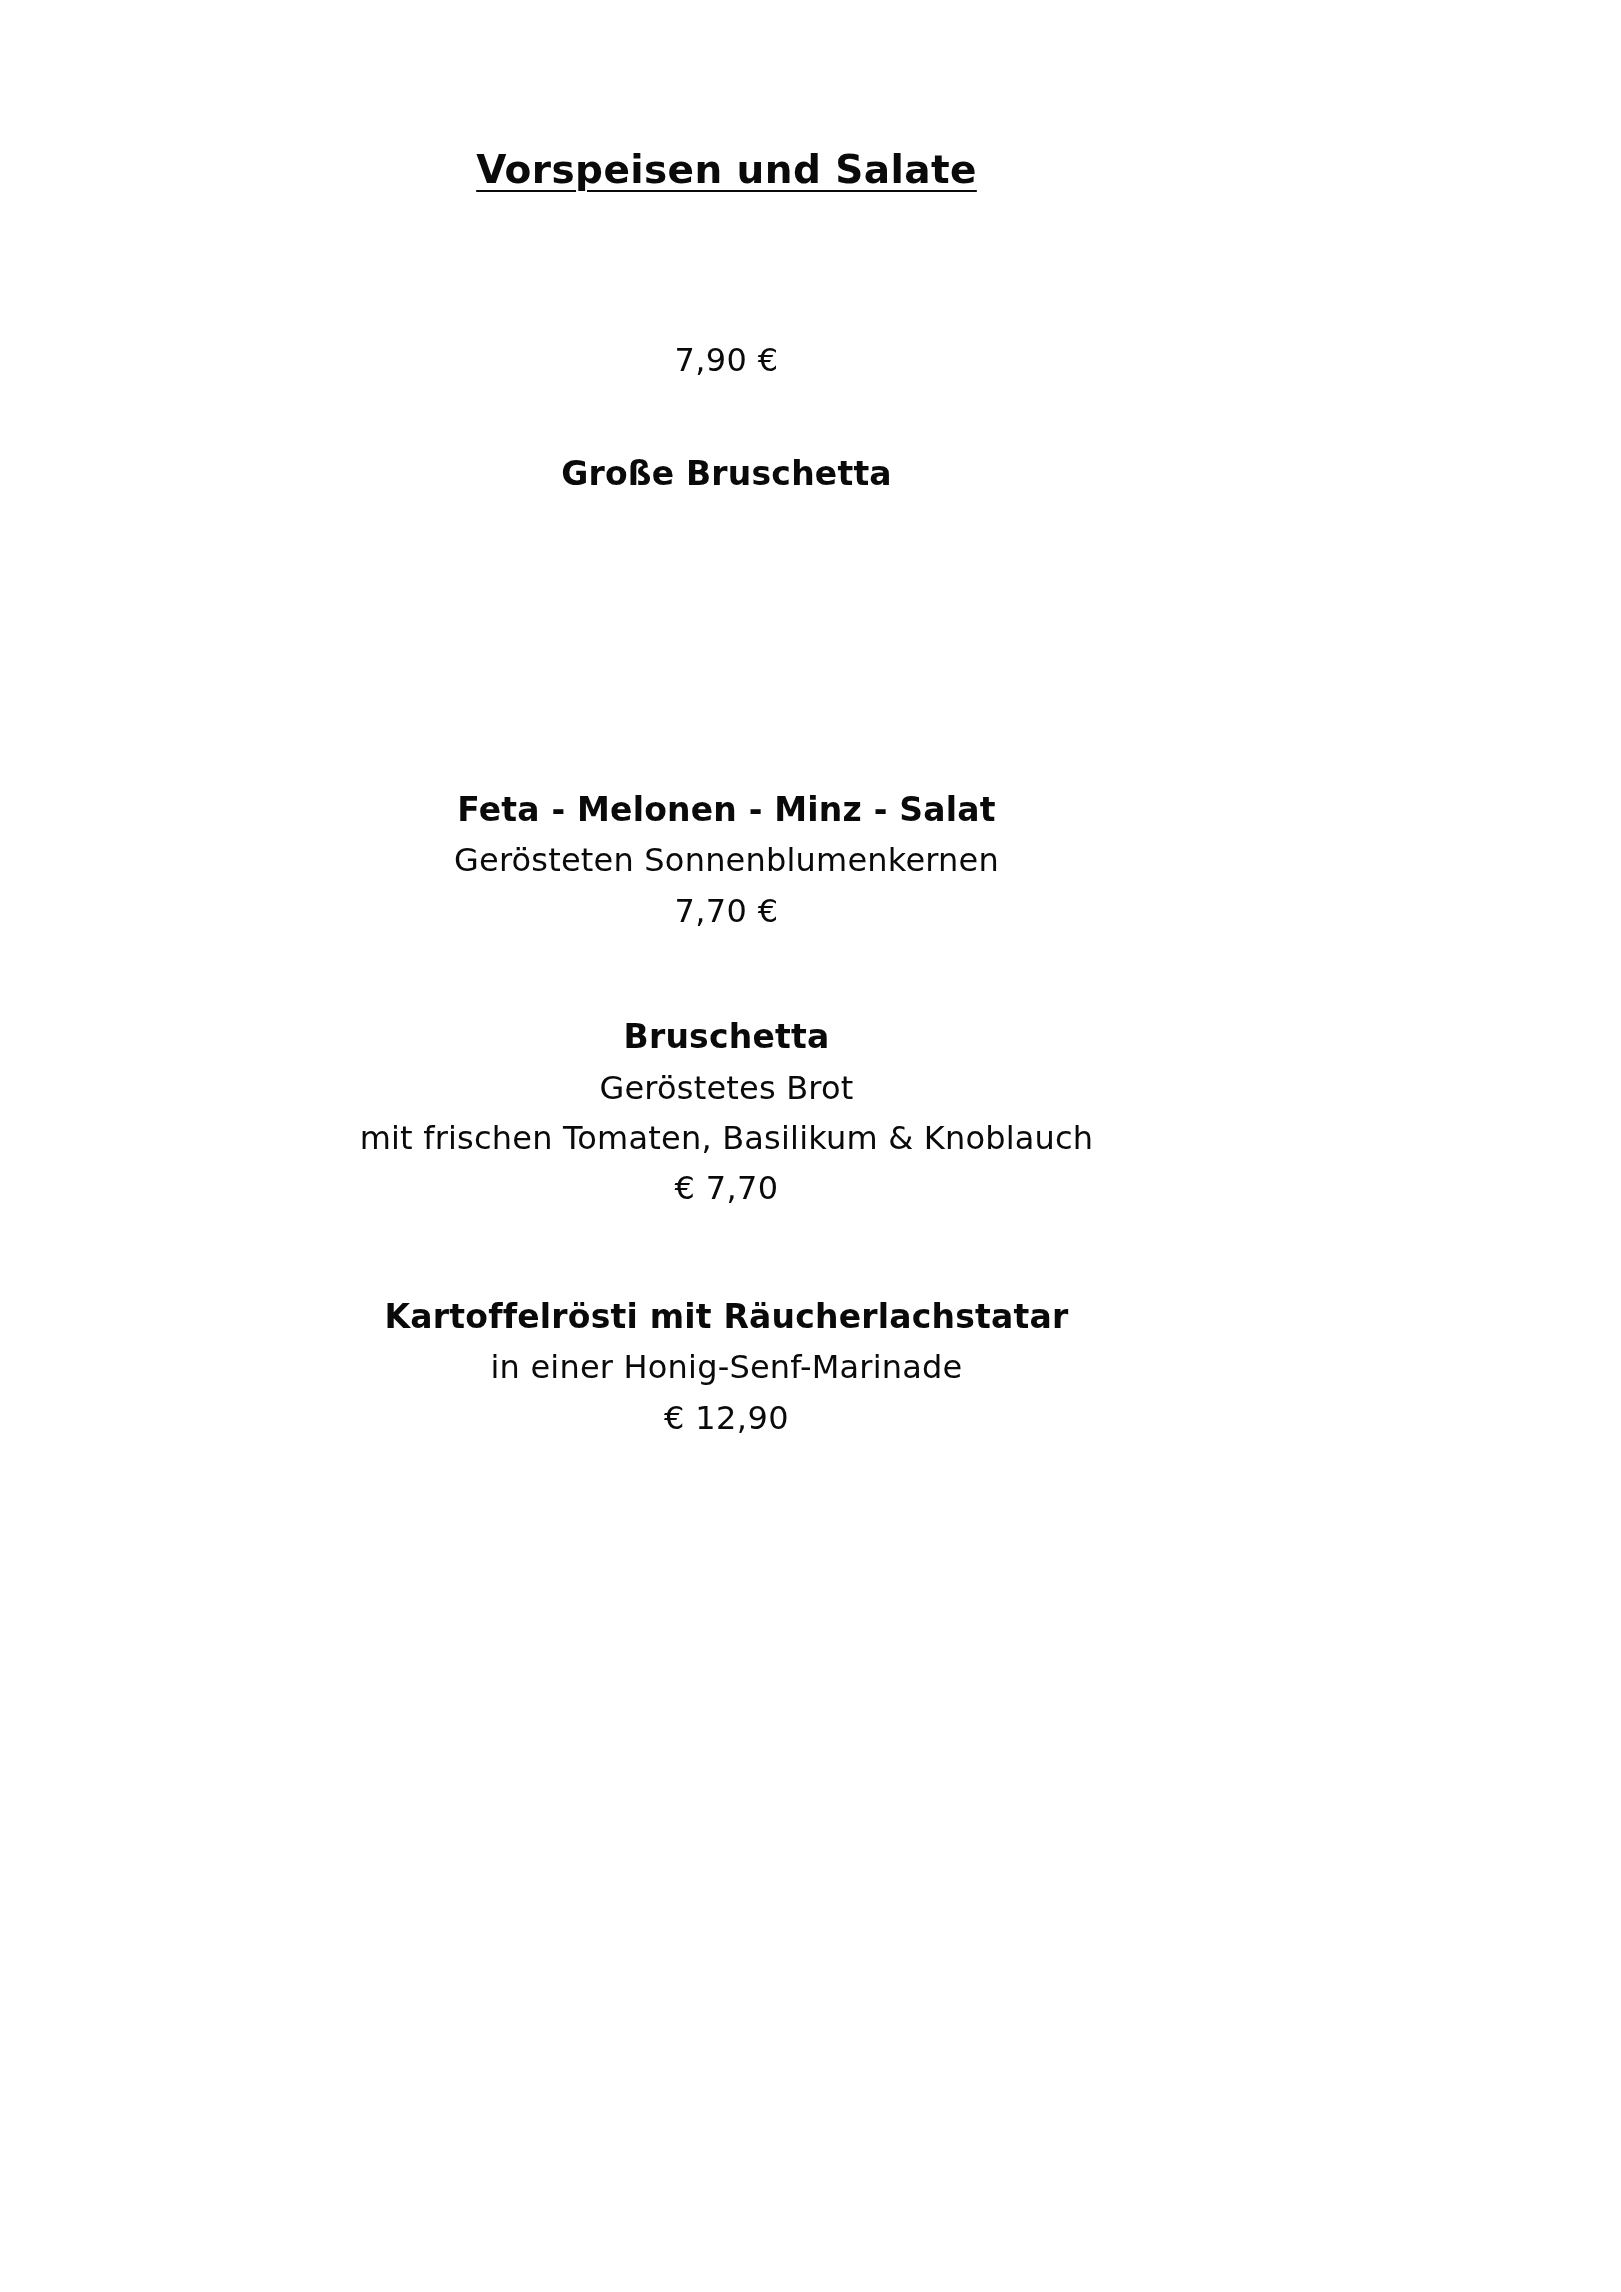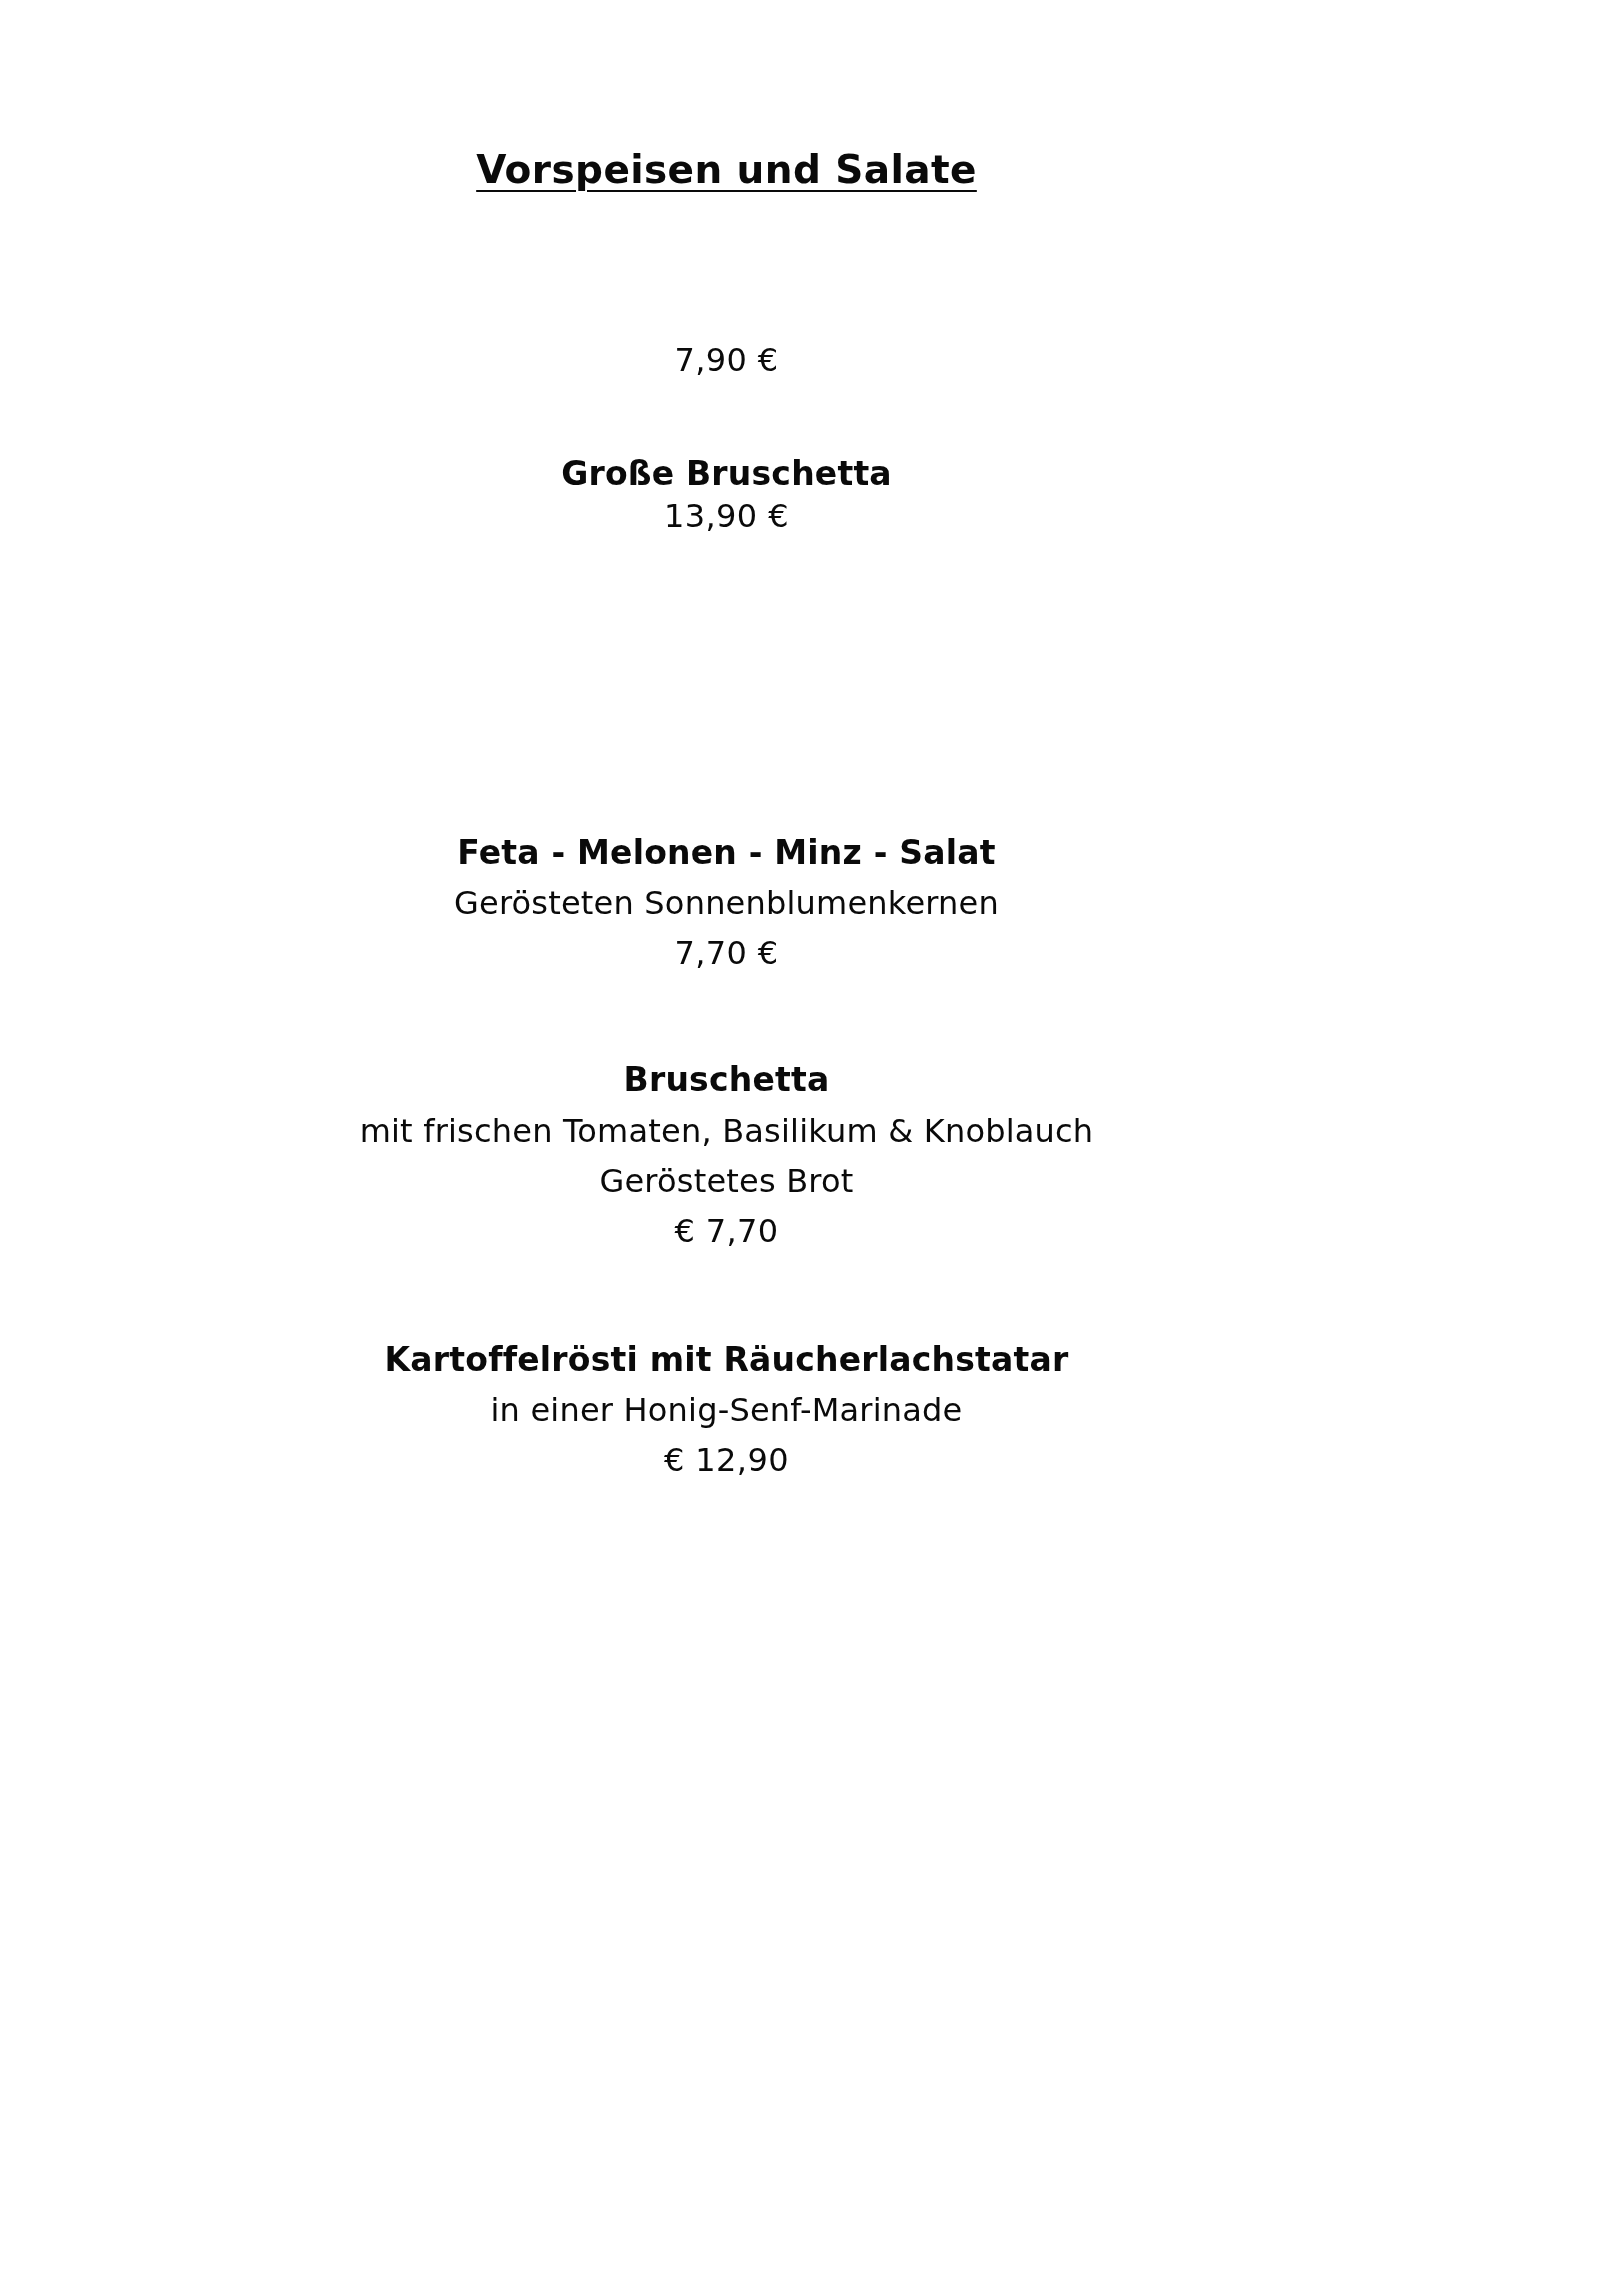--- a/index.html
+++ b/index.html
@@ -93,37 +93,36 @@
     <div class="gap-1"></div>
 
     <div class="item">
       <div class="item-price">7,90 €</div>
     </div>
 
     <div class="gap-2"></div>
 
     <div class="item">
       <div class="item-name">Große Bruschetta</div>
-      <div class="item-price">13,90 €</div>
     </div>
 
     <div class="gap-3"></div>
 
     <div class="item">
       <div class="item-name">Feta - Melonen - Minz - Salat</div>
       <div class="item-desc">Gerösteten Sonnenblumenkernen</div>
       <div class="item-price">7,70 €</div>
     </div>
 
     <div class="gap-4"></div>
 
     <div class="item">
       <div class="item-name">Bruschetta</div>
+      <div class="item-desc">Geröstetes Brot</div>
       <div class="item-desc">mit frischen Tomaten, Basilikum &amp; Knoblauch</div>
-      <div class="item-desc">Geröstetes Brot</div>
       <div class="item-price">€ 7,70</div>
     </div>
 
     <div class="gap-5"></div>
 
     <div class="item">
       <div class="item-name">Kartoffelrösti mit Räucherlachstatar</div>
       <div class="item-desc">in einer Honig-Senf-Marinade</div>
       <div class="item-price">€ 12,90</div>
     </div>

